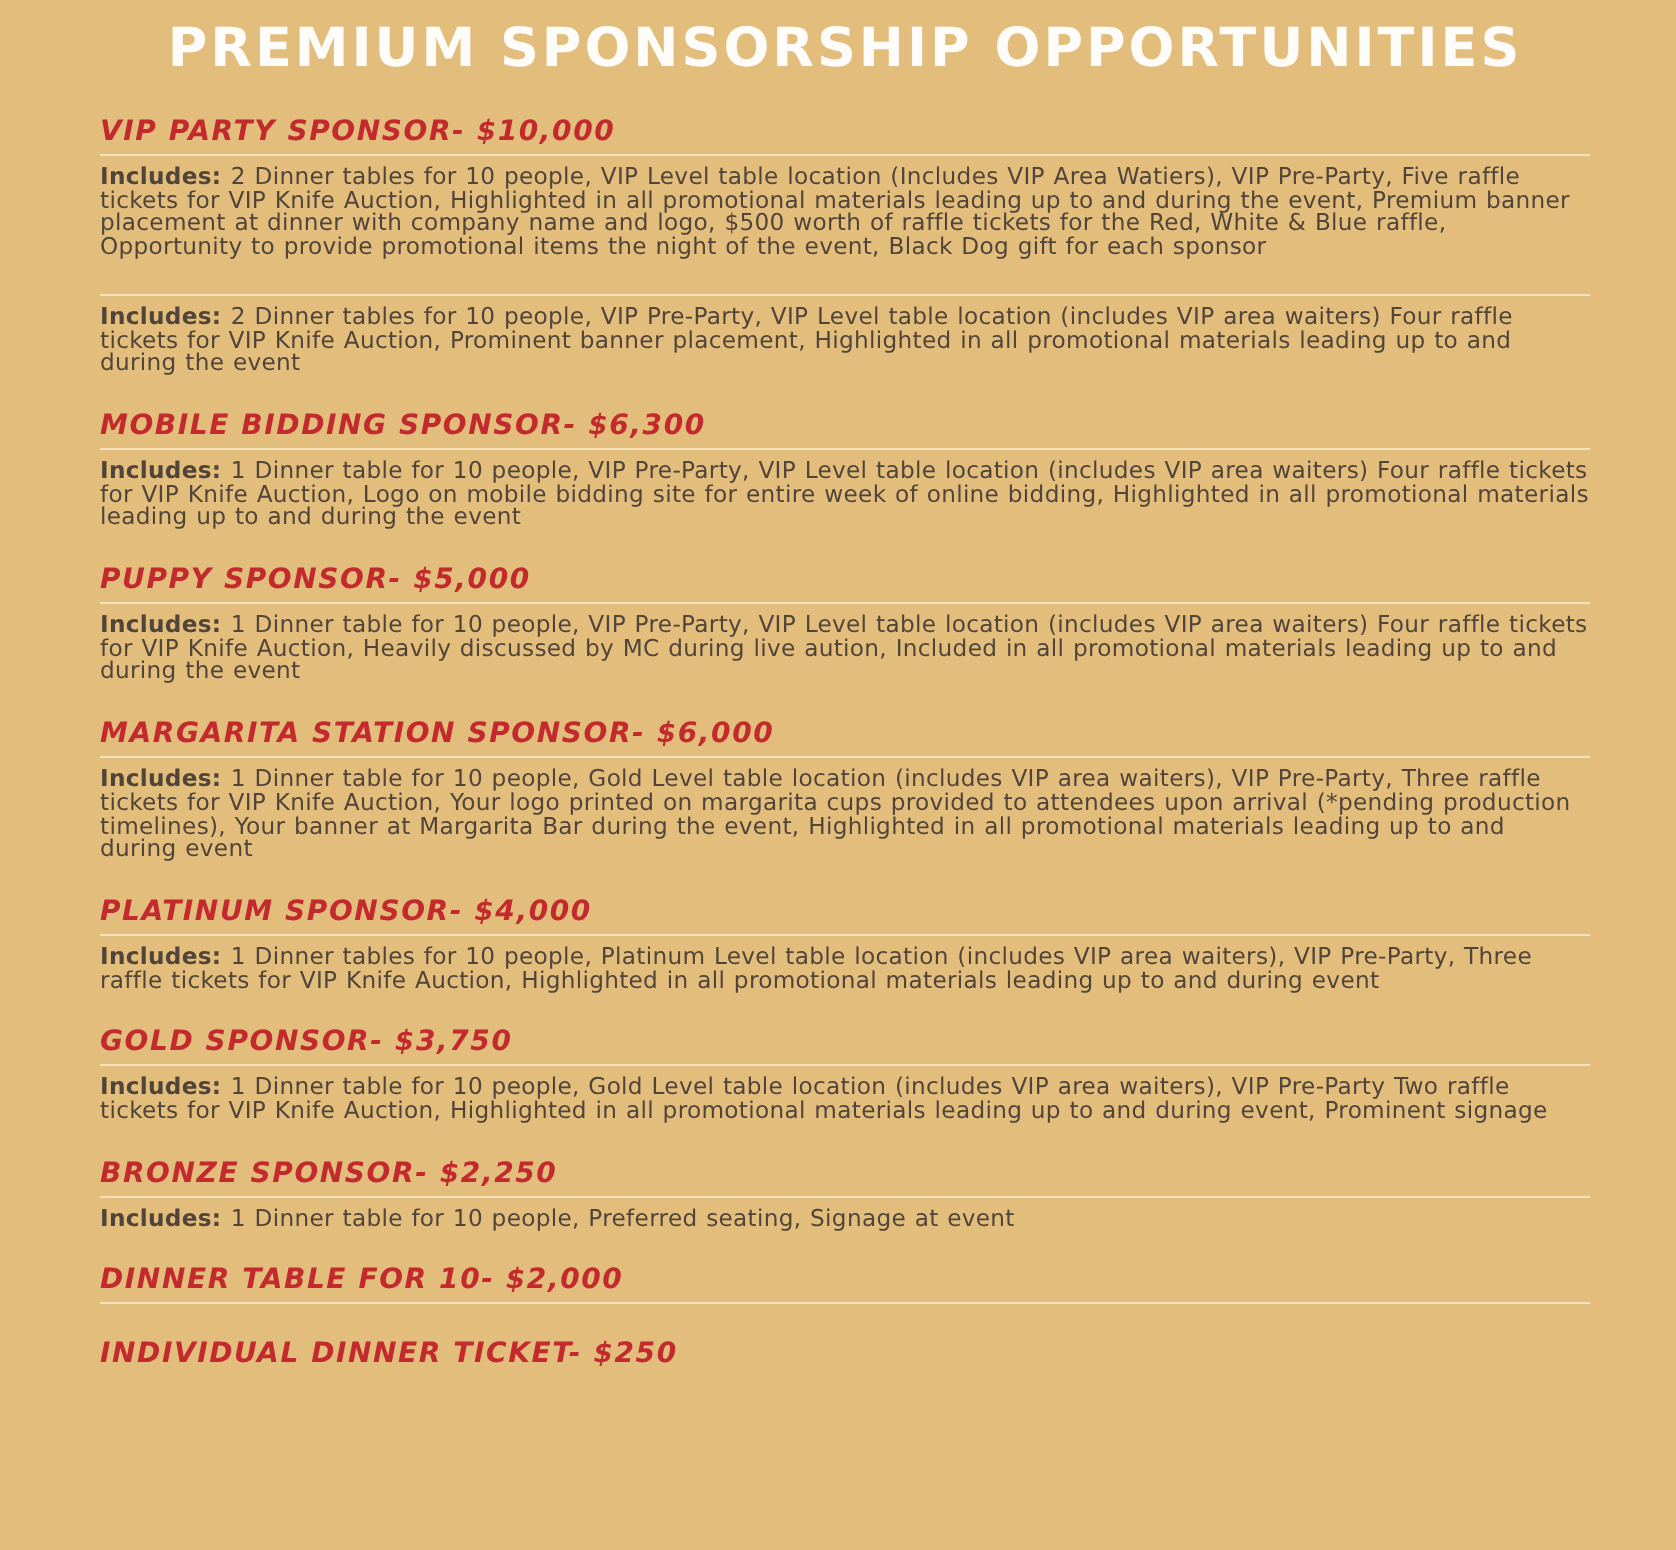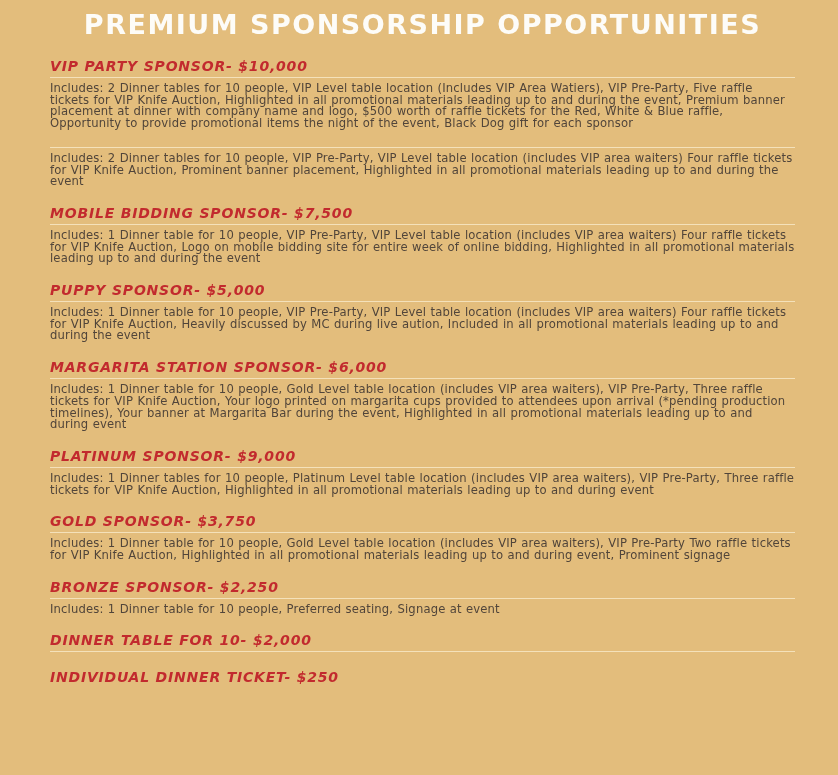--- a/index.html
+++ b/index.html
@@ -44,59 +44,59 @@
   }
   .section:last-child .heading-divider { display: none; }
   .sponsor-body {
     margin: 0;
     color: #51453A;
     font-size: 11.6px;
     line-height: 11.7px;
     letter-spacing: 0.15px;
     word-spacing: 0.5px;
   }
-  .includes-label { font-weight: normal; }
+  .includes-label { font-weight: bold; }
 </style>
 </head>
 <body>
 
 <div class="page">
   <h1 class="page-title">PREMIUM SPONSORSHIP OPPORTUNITIES</h1>
   <div id="sections">
   <section class="section">
     <h2 class="sponsor-heading">VIP PARTY SPONSOR- $10,000</h2>
     <div class="heading-divider"></div>
     <p class="sponsor-body"><span class="includes-label">Includes: </span><span class="details-text">2 Dinner tables for 10 people, VIP Level table location (Includes VIP Area Watiers), VIP Pre-Party, Five raffle tickets for VIP Knife Auction, Highlighted in all promotional materials leading up to and during the event, Premium banner placement at dinner with company name and logo, $500 worth of raffle tickets for the Red, White &amp; Blue raffle, Opportunity to provide promotional items the night of the event, Black Dog gift for each sponsor</span></p>
   </section>
 
   <section class="section">
     <div class="heading-divider"></div>
     <p class="sponsor-body"><span class="includes-label">Includes: </span><span class="details-text">2 Dinner tables for 10 people, VIP Pre-Party, VIP Level table location (includes VIP area waiters) Four raffle tickets for VIP Knife Auction, Prominent banner placement, Highlighted in all promotional materials leading up to and during the event</span></p>
   </section>
 
   <section class="section">
-    <h2 class="sponsor-heading">MOBILE BIDDING SPONSOR- $7,500</h2>
+    <h2 class="sponsor-heading">MOBILE BIDDING SPONSOR- $6,300</h2>
     <div class="heading-divider"></div>
     <p class="sponsor-body"><span class="includes-label">Includes: </span><span class="details-text">1 Dinner table for 10 people, VIP Pre-Party, VIP Level table location (includes VIP area waiters) Four raffle tickets for VIP Knife Auction, Logo on mobile bidding site for entire week of online bidding, Highlighted in all promotional materials leading up to and during the event</span></p>
   </section>
 
   <section class="section">
     <h2 class="sponsor-heading">PUPPY SPONSOR- $5,000</h2>
     <div class="heading-divider"></div>
     <p class="sponsor-body"><span class="includes-label">Includes: </span><span class="details-text">1 Dinner table for 10 people, VIP Pre-Party, VIP Level table location (includes VIP area waiters) Four raffle tickets for VIP Knife Auction, Heavily discussed by MC during live aution, Included in all promotional materials leading up to and during the event</span></p>
   </section>
 
   <section class="section">
     <h2 class="sponsor-heading">MARGARITA STATION SPONSOR- $6,000</h2>
     <div class="heading-divider"></div>
     <p class="sponsor-body"><span class="includes-label">Includes: </span><span class="details-text">1 Dinner table for 10 people, Gold Level table location (includes VIP area waiters), VIP Pre-Party, Three raffle tickets for VIP Knife Auction, Your logo printed on margarita cups provided to attendees upon arrival (*pending production timelines), Your banner at Margarita Bar during the event, Highlighted in all promotional materials leading up to and during event</span></p>
   </section>
 
   <section class="section">
-    <h2 class="sponsor-heading">PLATINUM SPONSOR- $9,000</h2>
+    <h2 class="sponsor-heading">PLATINUM SPONSOR- $4,000</h2>
     <div class="heading-divider"></div>
     <p class="sponsor-body"><span class="includes-label">Includes: </span><span class="details-text">1 Dinner tables for 10 people, Platinum Level table location (includes VIP area waiters), VIP Pre-Party, Three raffle tickets for VIP Knife Auction, Highlighted in all promotional materials leading up to and during event</span></p>
   </section>
 
   <section class="section">
     <h2 class="sponsor-heading">GOLD SPONSOR- $3,750</h2>
     <div class="heading-divider"></div>
     <p class="sponsor-body"><span class="includes-label">Includes: </span><span class="details-text">1 Dinner table for 10 people, Gold Level table location (includes VIP area waiters), VIP Pre-Party Two raffle tickets for VIP Knife Auction, Highlighted in all promotional materials leading up to and during event, Prominent signage</span></p>
   </section>
 

